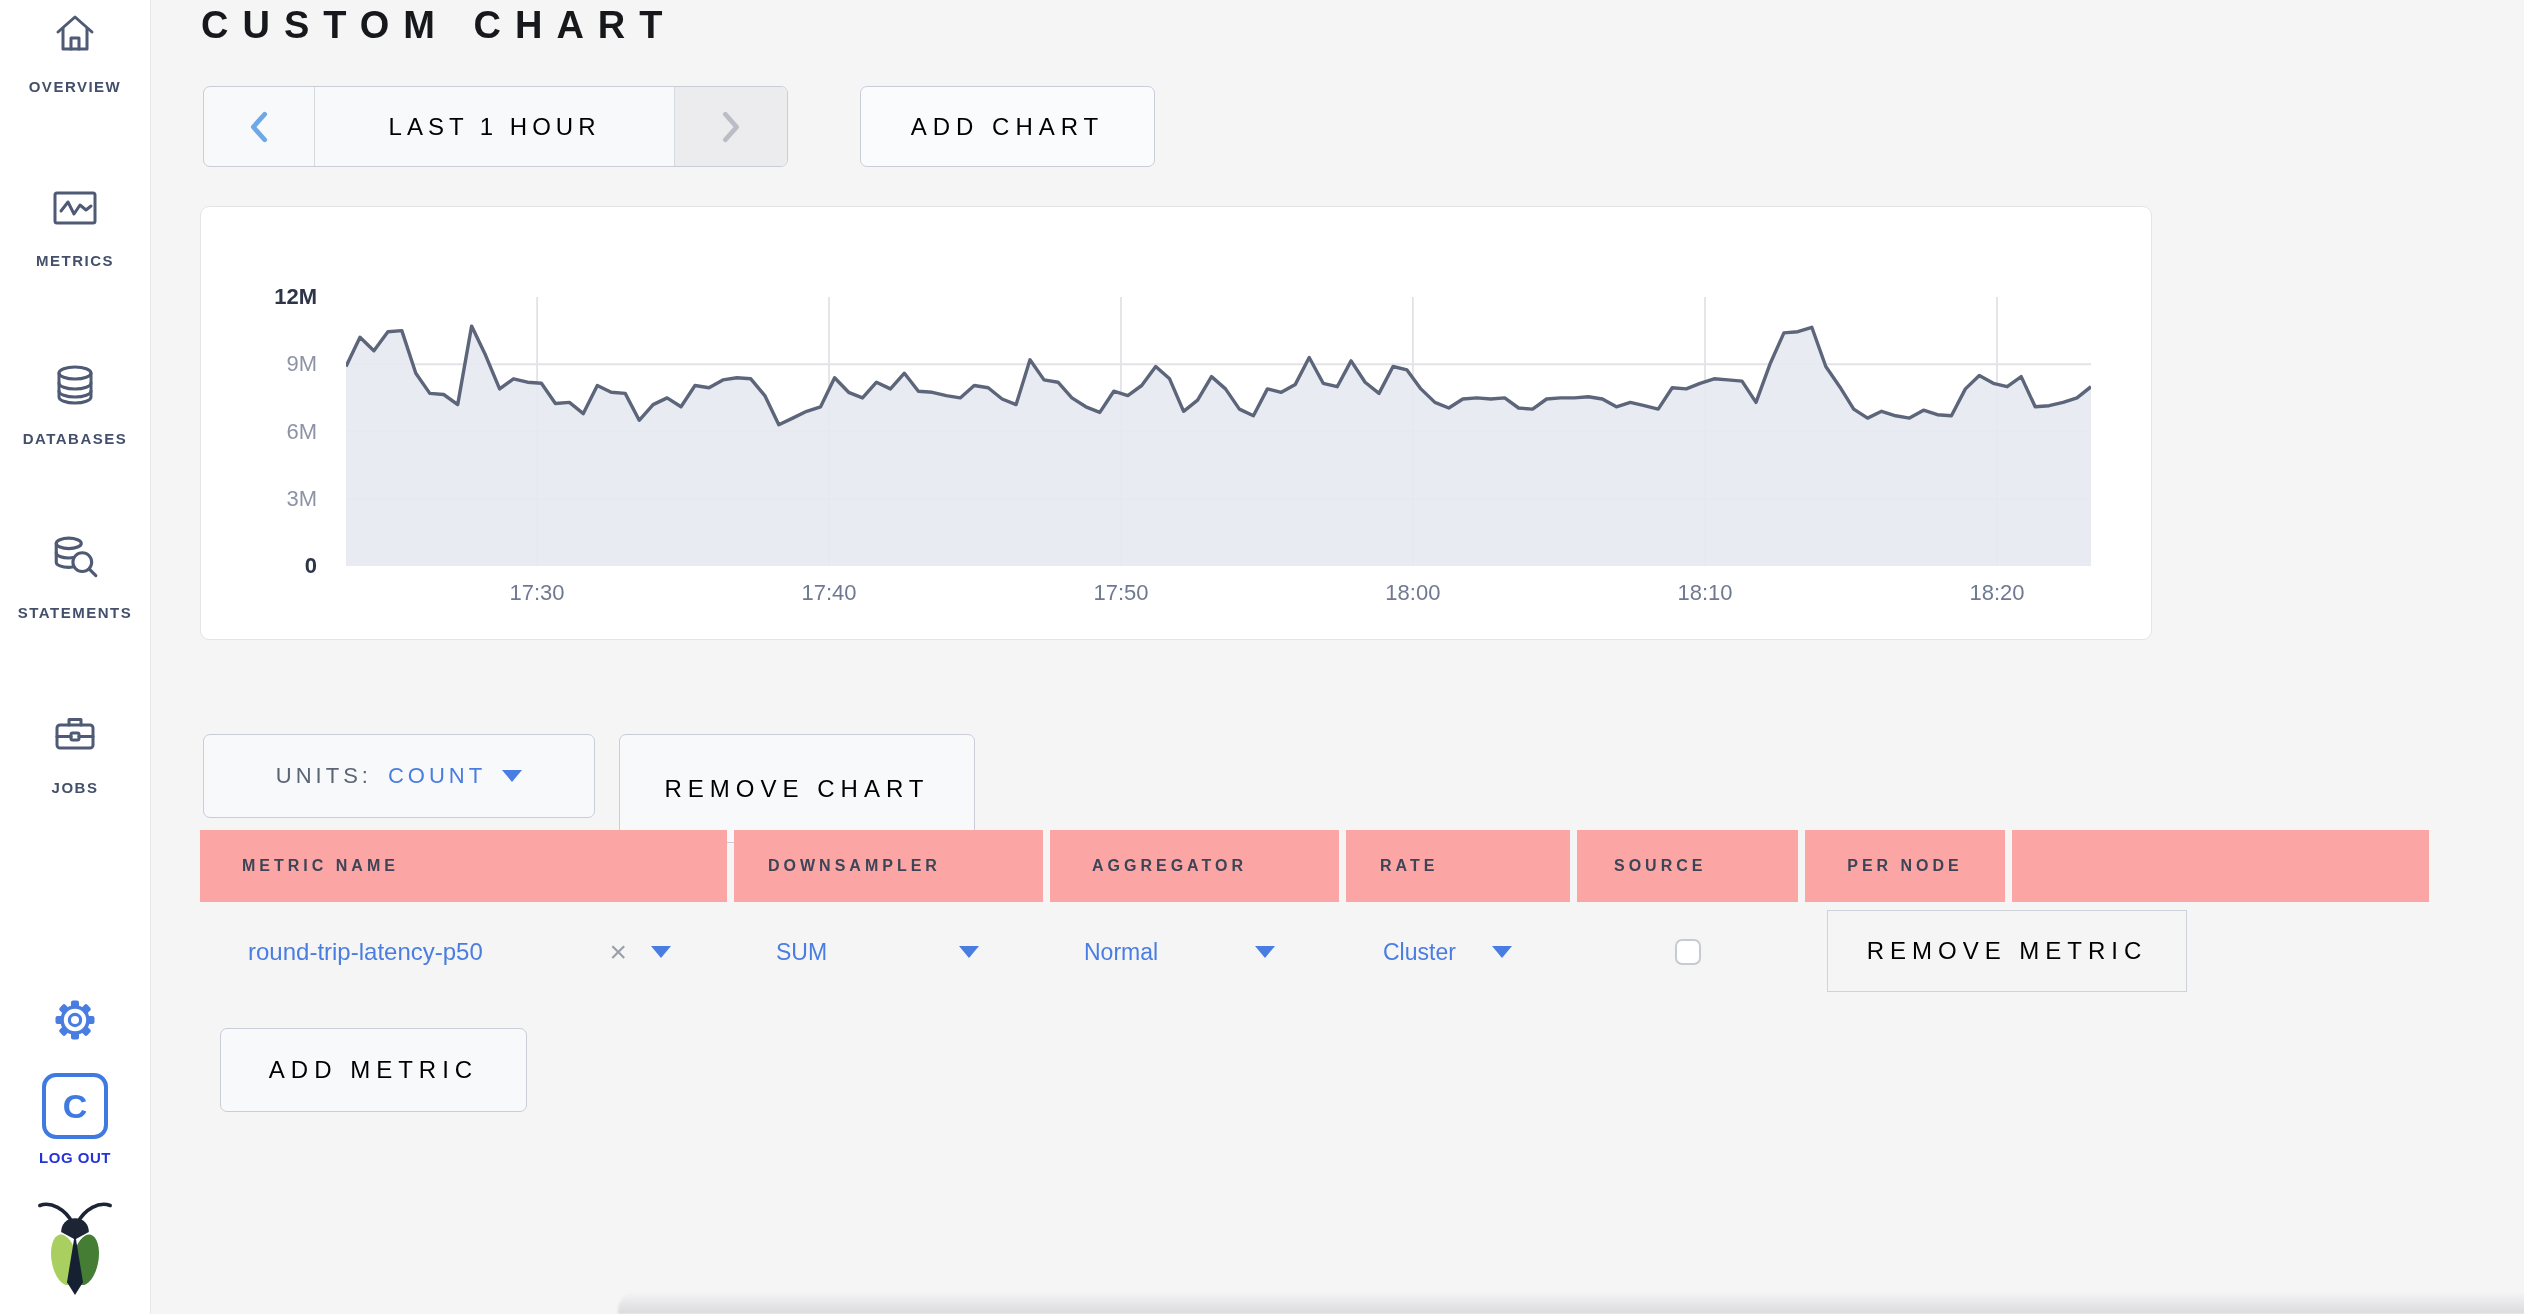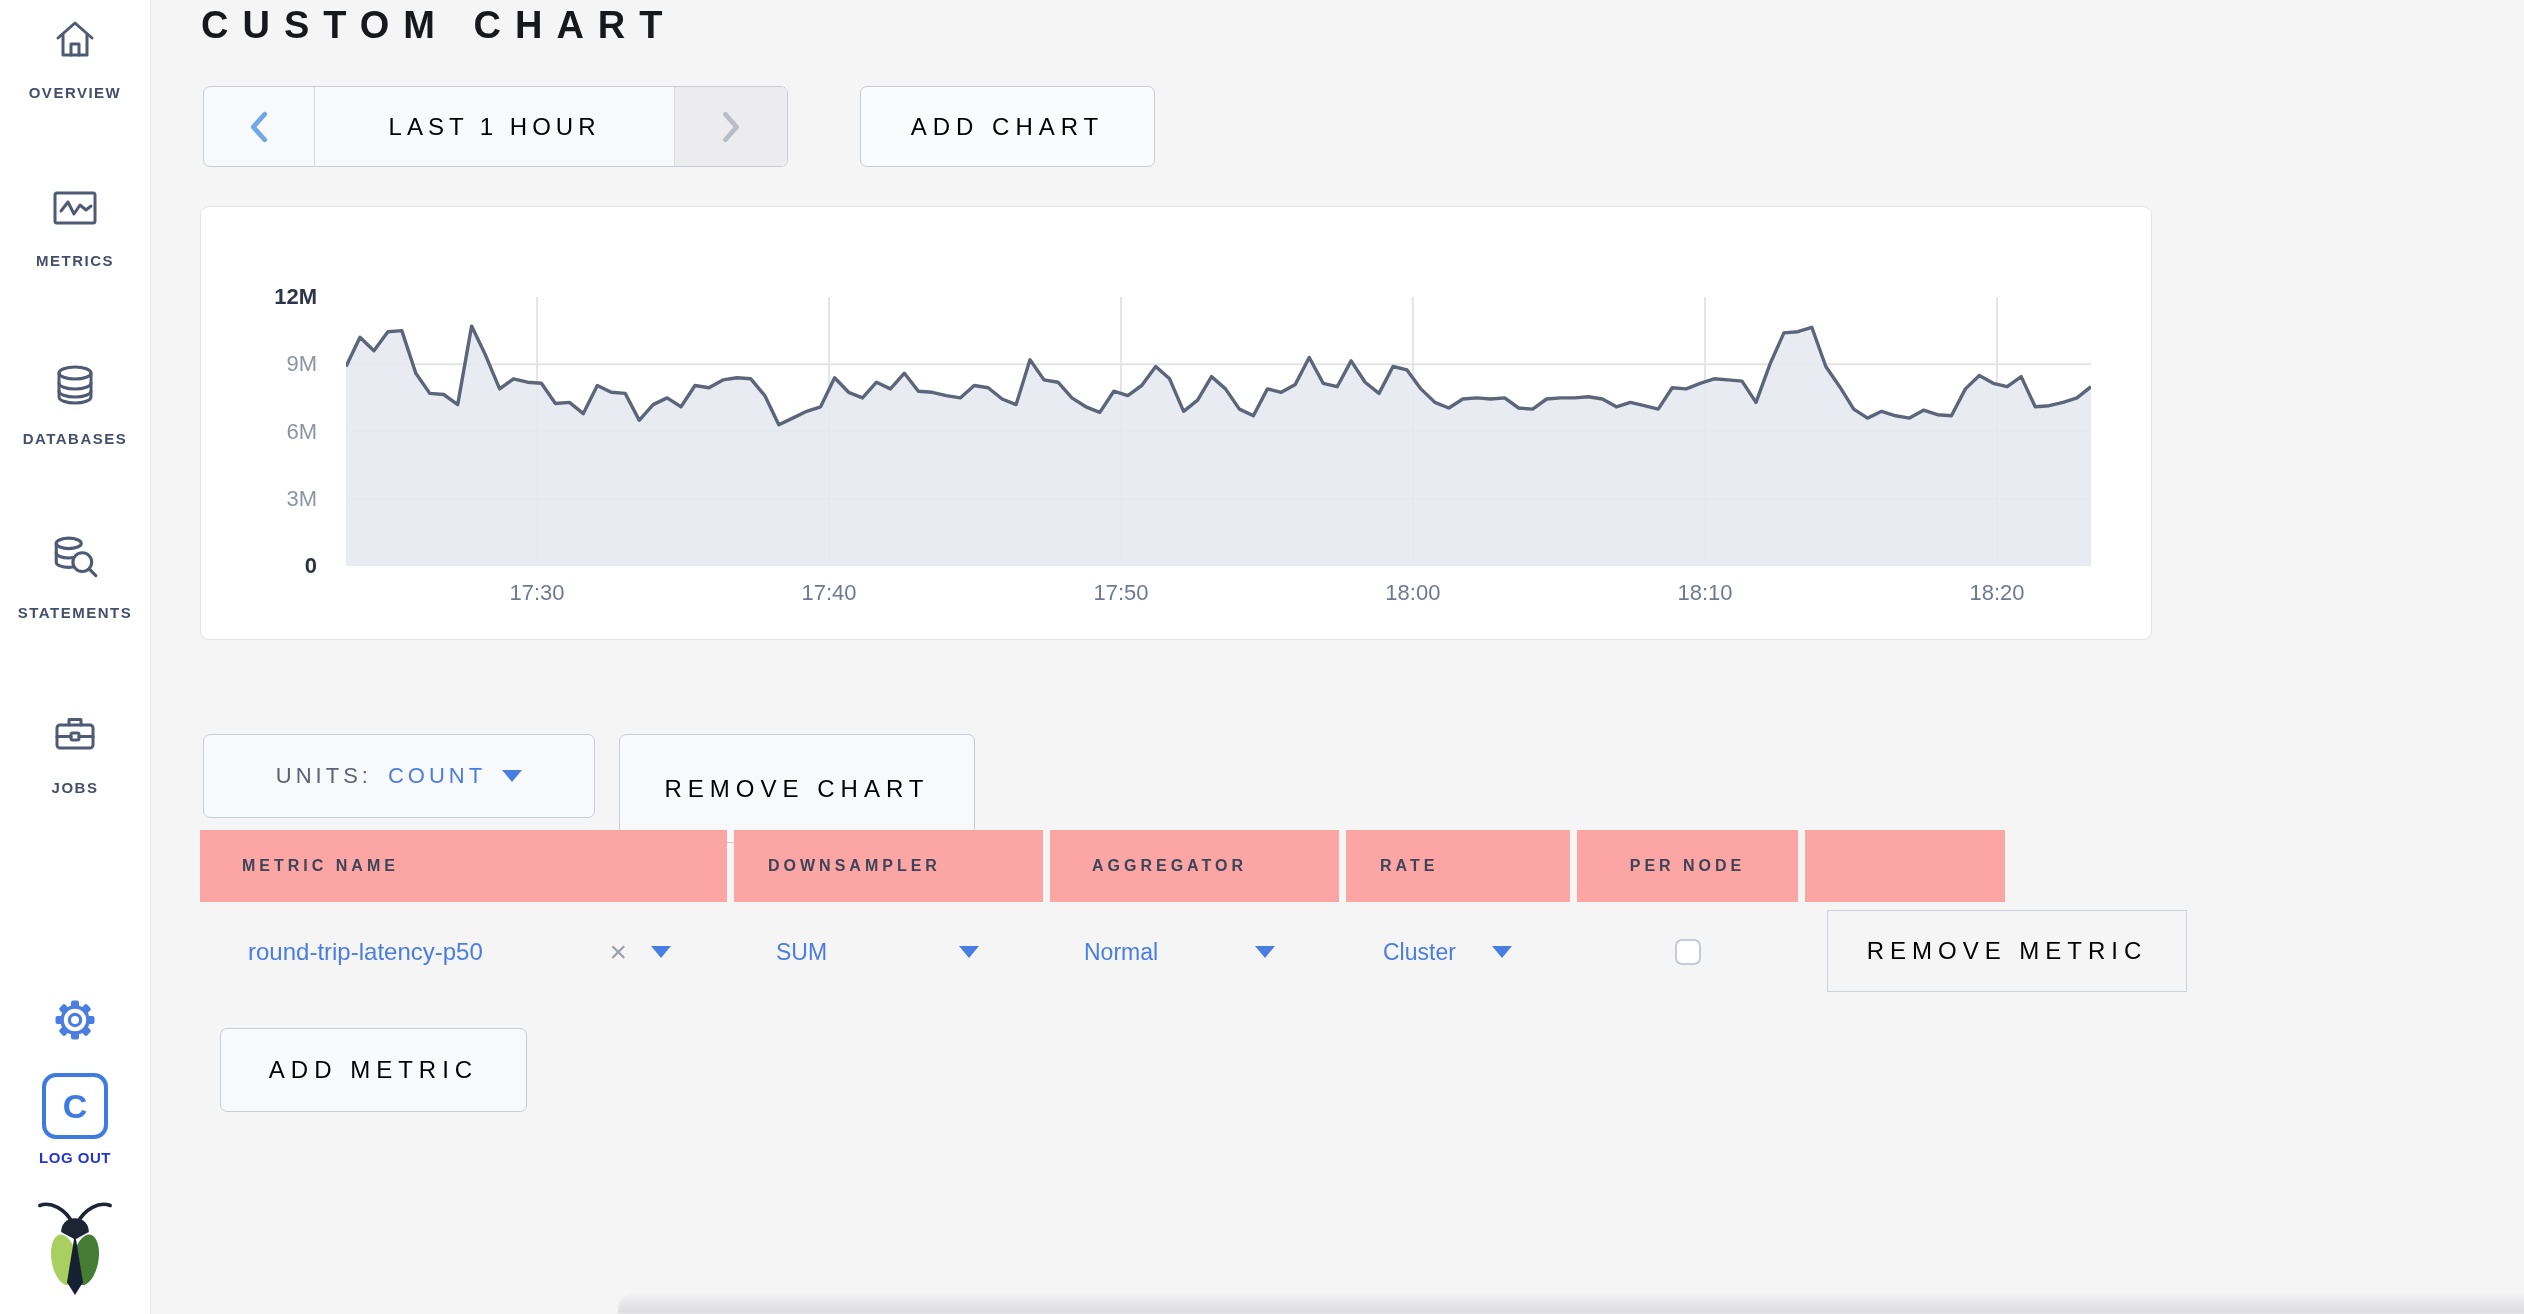--- a/index.html
+++ b/index.html
@@ -79,21 +79,21 @@
       background:#f8f9fa;border:1px solid #c9cdd7;border-radius:7px;cursor:pointer;box-sizing:border-box;}
 
   #bottom-shadow{left:618px;top:1292px;right:-20px;height:22px;border-top-left-radius:18px;
       background:linear-gradient(180deg, rgba(70,70,80,0) 0%, rgba(70,70,80,0.15) 100%);filter:blur(1px);}
 </style>
 </head>
 <body>
 
 <aside id="sidebar" class="abs">
 
-  <div class="nav-item" style="top:16px;text-align:right;">
+  <div class="nav-item" style="top:10px;text-align:right;">
     <svg width="48" height="48" viewBox="0 0 48 48">
       <g class="icon-stroke">
         <path d="M7 22 L24 7 L41 22"></path>
         <path d="M12 18.5 V39 H36 V18.5"></path>
         <path d="M20 39 V28 H28 V39"></path>
       </g>
     </svg>
     <span class="nav-label">OVERVIEW</span>
   </div>
 
@@ -238,20 +238,21 @@
   <span class="caret"></span>
 </div>
 
 <button id="remove-chart-btn" class="abs btn-caps">REMOVE CHART</button>
 
 <div id="tbl-header" class="abs tbl-grid">
   <div class="hcell pl1">METRIC NAME</div>
   <div class="hcell pl2">DOWNSAMPLER</div>
   <div class="hcell pl3">AGGREGATOR</div>
   <div class="hcell pl4">RATE</div>
+  <div class="hcell pl5">SOURCE</div>
   <div class="hcell hcenter">PER NODE</div>
   <div class="hcell"></div>
 </div>
 
 <div id="tbl-row" class="abs tbl-grid">
   <div class="rcell metric-cell">
     <span class="metric-name">round-trip-latency-p50</span>
     <span class="clear-x">×</span>
     <span class="caret"></span>
   </div>

